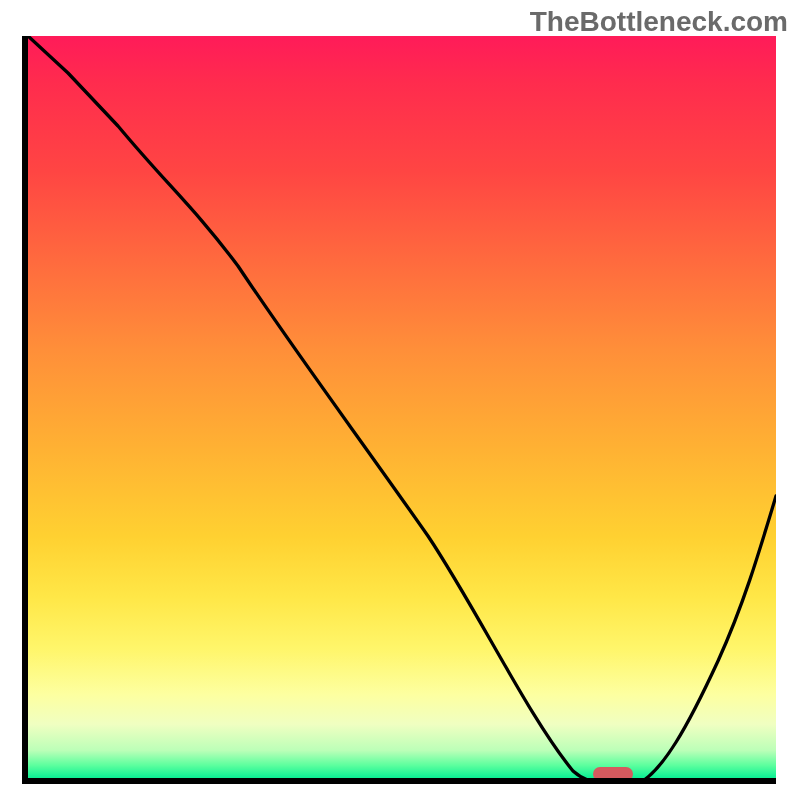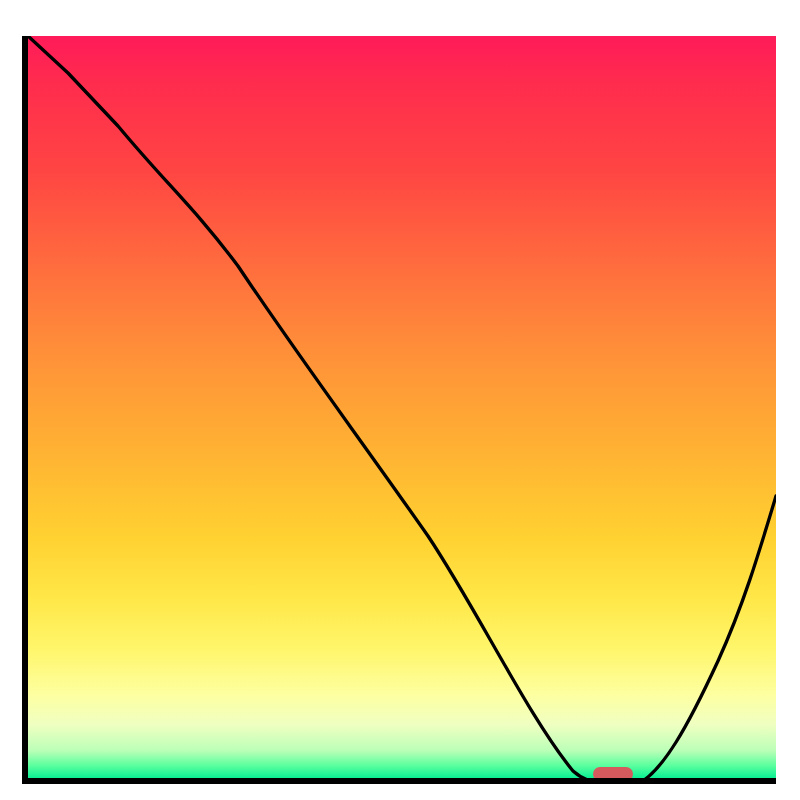--- a/index.html
+++ b/index.html
@@ -88,20 +88,21 @@
     width: 754px;
     height: 6px;
     background: #000;
   }
 </style>
 </head>
 <body>
 
 <div class="container">
 
+  <div class="watermark">TheBottleneck.com</div>
 
   <div class="plot-area">
     <div class="gradient-bg"></div>
 
     <svg class="curve-svg" viewBox="0 0 748 748" preserveAspectRatio="none">
       <path d="M 0 0
                L 40 37
                L 90 90
                C 140 150, 165 170, 210 230
                C 270 320, 330 400, 400 500

